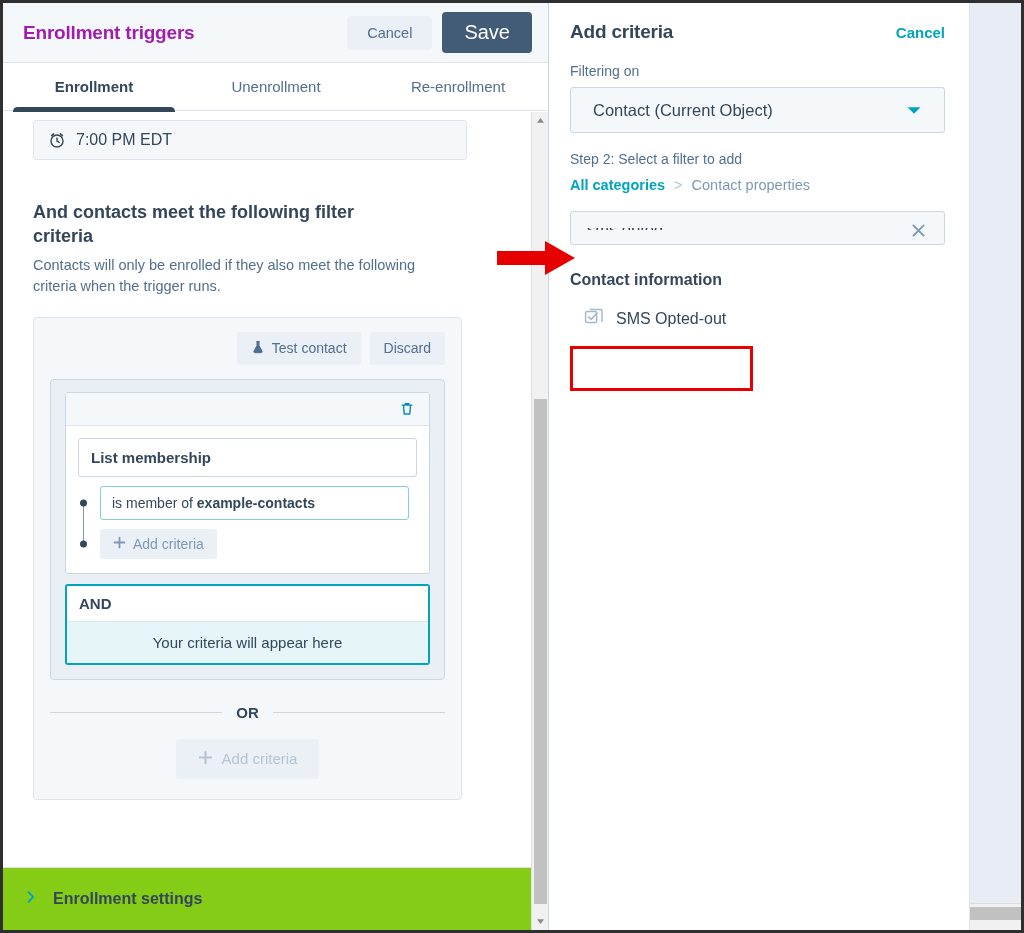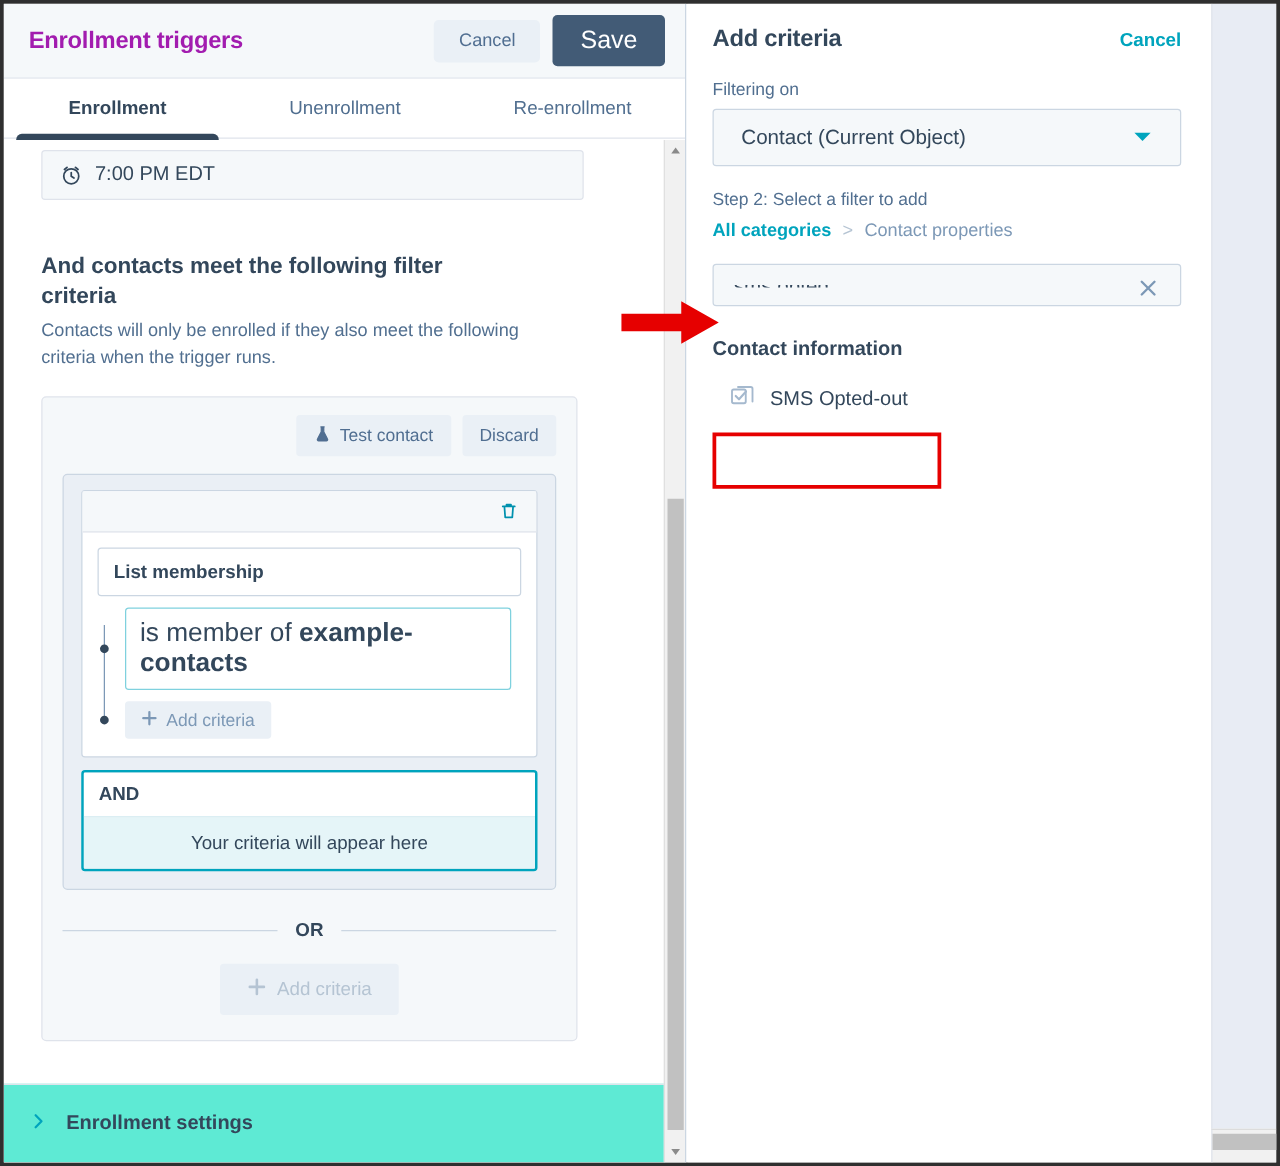--- a/index.html
+++ b/index.html
@@ -172,21 +172,21 @@
   .bullet-row::before {
     content:""; position:absolute; left: -20px; top: 50%;
     transform: translateY(-50%);
     width: 7px; height: 7px; border-radius: 50%;
     background: #33475b;
   }
   .cond-box {
     border: 1px solid #7fd1de;
     border-radius: 3px;
     padding: 8px 11px;
-    font-size: 21px; color: #33475b;
+    font-size: 14px; color: #33475b;
     background: #ffffff;
     width: 309px;
   }
   .cond-box b { font-weight: bold; }
   .btn-addcrit-sm {
     background: #eaf0f6; color: #7c98b6;
     border: none; border-radius: 3px;
     padding: 7px 13px; font-size: 14px;
     font-family: "Liberation Sans", sans-serif;
     cursor: pointer; display: flex; align-items: center; gap: 7px;
@@ -223,21 +223,21 @@
     background: #eaf0f6; color: #b5c4d3;
     border: none; border-radius: 3px;
     padding: 11px 22px; font-size: 15px;
     font-family: "Liberation Sans", sans-serif;
     cursor: pointer; display: flex; align-items: center; gap: 9px;
   }
 
   .lp-footer {
     position: absolute; left: 0; bottom: 0;
     width: 529px; height: 63px;
-    background: #5eead4;
+    background: #84cc16;
     border-top: 1px solid #dfe3eb;
     display: flex; align-items: center;
     padding-left: 22px; gap: 16px;
   }
   .lp-footer .lbl { font-size: 16px; font-weight: bold; color: #33475b; }
 
   
   .vscroll {
     position: absolute; right: 0; top: 109px;
     width: 17px; height: 818px;

